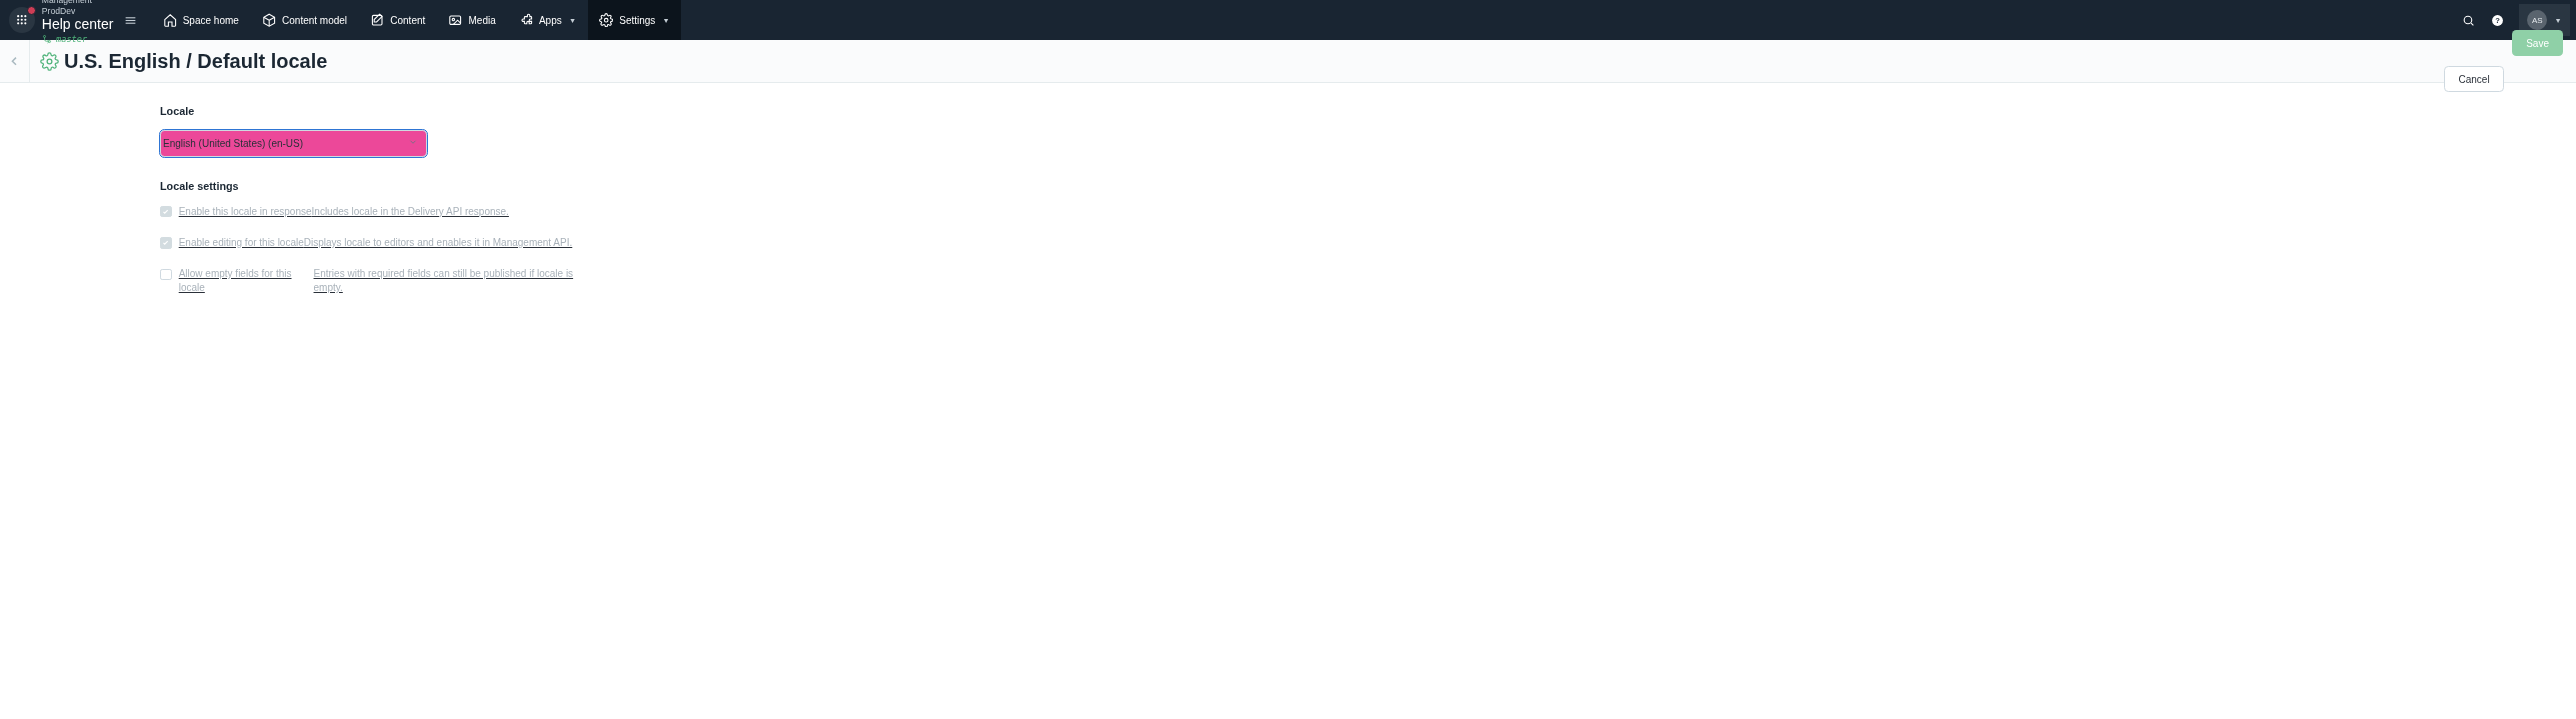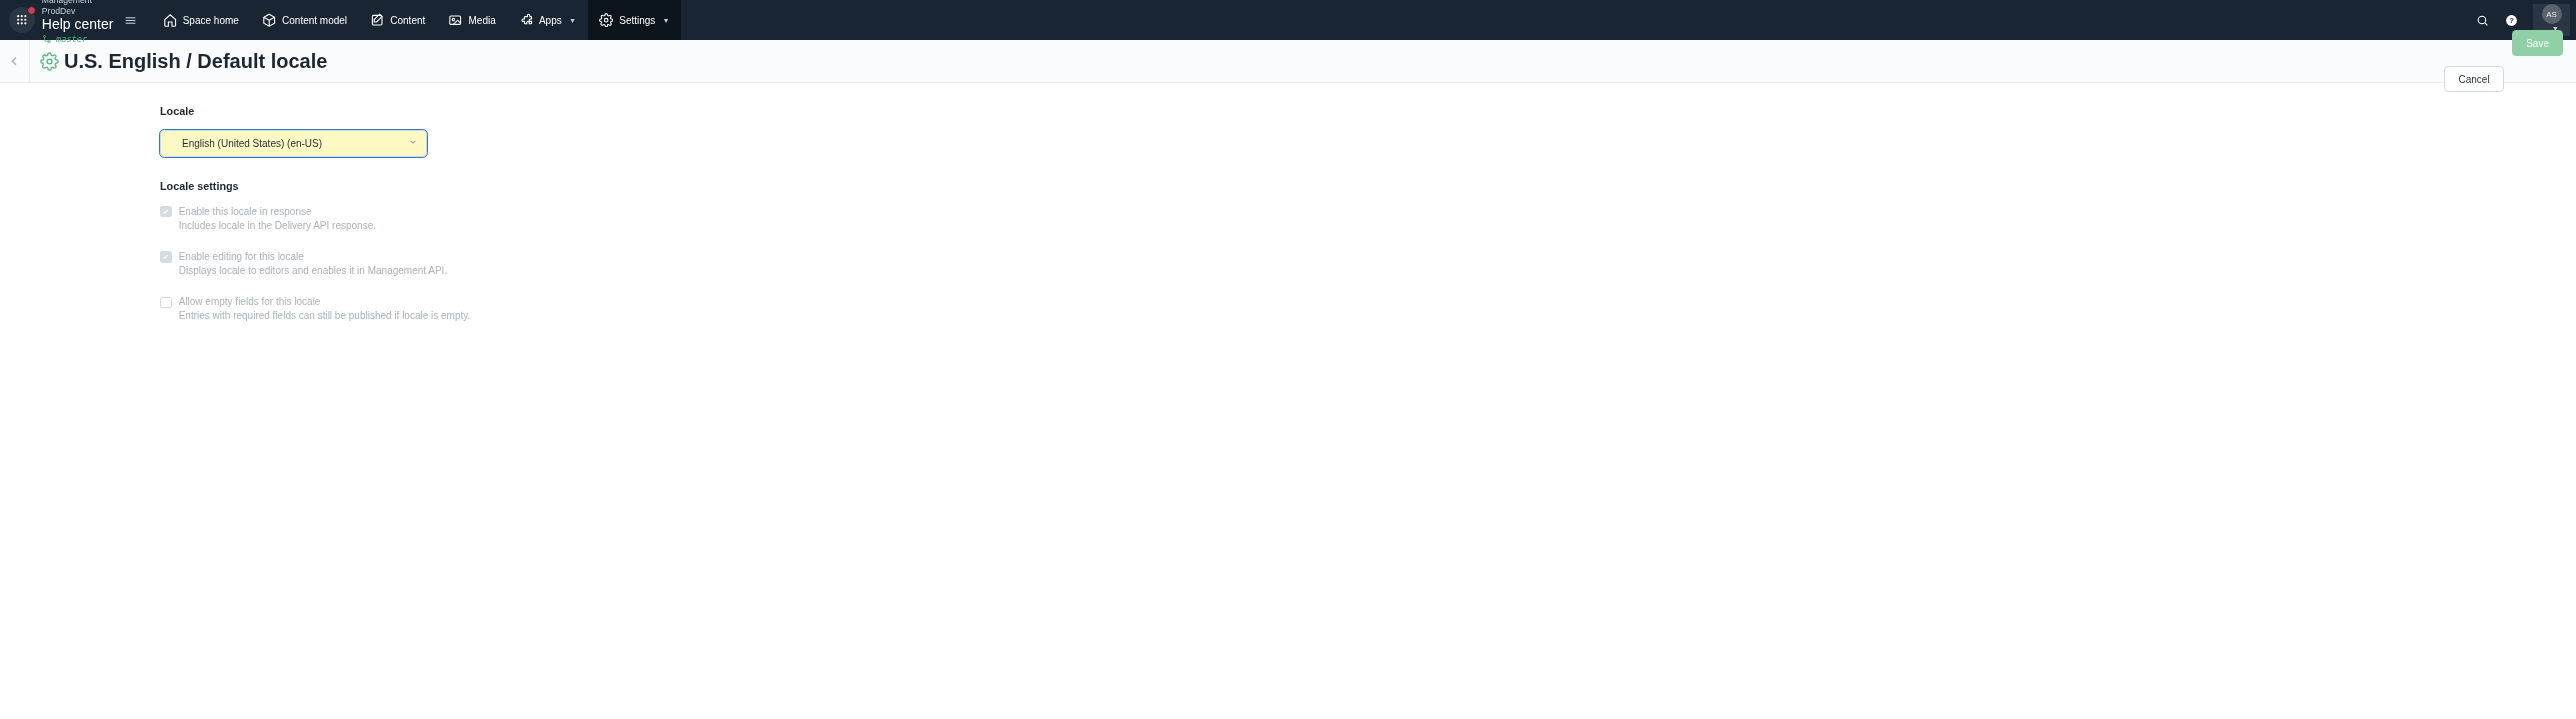--- a/index.html
+++ b/index.html
@@ -133,21 +133,20 @@
       cursor: pointer;
     }
     .user-zone {
       display: flex;
       align-items: center;
       background: #2a3642;
       height: 32px;
       padding: 0 8.6px;
       margin-left: 7.2px;
       cursor: pointer;
-      flex-direction: column;
     }
     .avatar {
       width: 20px;
       height: 20px;
       border-radius: 50%;
       background: #5a646e;
       color: #e6eaee;
       font-size: 8px;
       display: flex;
       align-items: center;
@@ -226,26 +225,26 @@
     .select-wrap {
       position: relative;
       width: 267px;
       margin-bottom: 23px;
     }
     .select-box {
       width: 100%;
       height: 27px;
       border: 0.7px solid #cfd9e0;
       border-radius: 4.3px;
-      padding: 0 26px 0 21px;
+      padding: 0 26px 0 2px;
       font-size: 10px;
       color: #2a3039;
       display: flex;
       align-items: center;
-      background: #fef9c3;
+      background: #ec4899;
       cursor: pointer;
       outline: 1.4px solid #2e75d4;
       outline-offset: 0.7px;
     }
     .select-caret {
       position: absolute;
       right: 8.6px;
       top: 50%;
       transform: translateY(-50%);
       color: #687680;
@@ -271,21 +270,22 @@
       background: #d3dce0;
       border-color: #d3dce0;
     }
     .checkbox.checked svg {
       width: 7.2px;
       height: 7.2px;
       color: #fff;
     }
     .setting-text {
       display: flex;
-      flex-direction: column;
+      flex-direction: row;
+      text-decoration: underline;
     }
     .setting-title {
       font-size: 10px;
       color: #a9b2ba;
       line-height: 1.4;
     }
     .setting-desc {
       font-size: 10px;
       color: #a9b2ba;
       line-height: 1.4;

